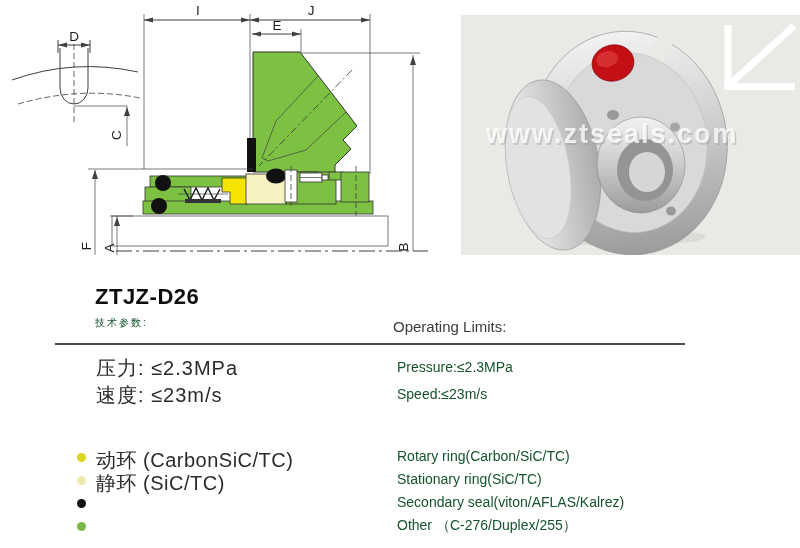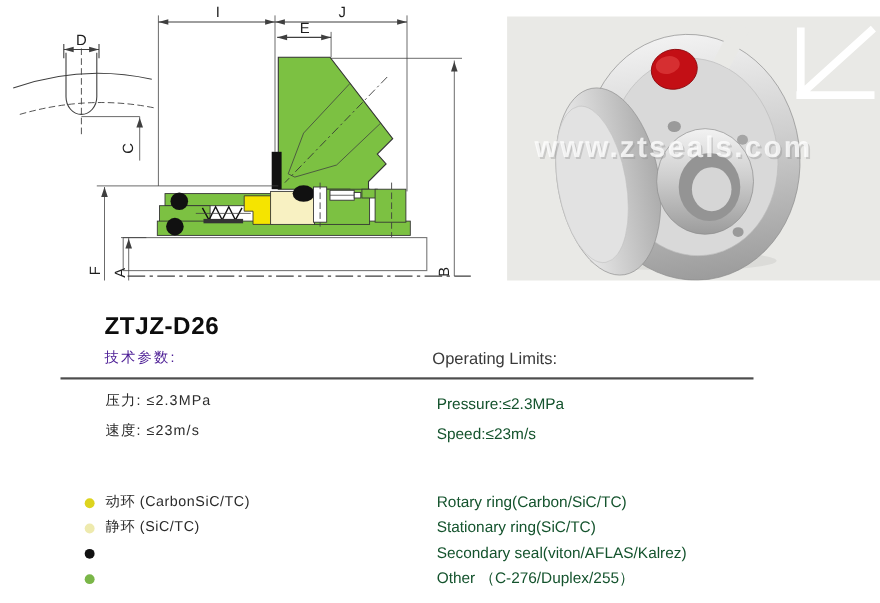--- a/index.html
+++ b/index.html
@@ -19,25 +19,25 @@
   .dimtxt{font:13.5px "Liberation Sans",sans-serif;fill:#1d1d1d;}
 
   
   #photo{position:absolute;left:461px;top:15px;width:368px;height:240px;background:var(--photo-bg);}
   #photo svg{display:block;}
   .wm{font:bold 27px "Liberation Sans",sans-serif;letter-spacing:2px;fill:#ffffff;opacity:.78;}
   .wm-sh{font:bold 27px "Liberation Sans",sans-serif;letter-spacing:2px;fill:#8f8f8f;opacity:.35;}
 
   
   .title{position:absolute;left:95px;top:284px;font-size:22px;font-weight:800;letter-spacing:.5px;color:#0d0d0d;}
-  .hdr-zh{position:absolute;left:95px;top:316px;font-size:13px;color:#4c1d95;letter-spacing:2px;}
+  .hdr-zh{position:absolute;left:95px;top:316px;font-size:10px;color:#14532d;letter-spacing:2px;}
   .hdr-en{position:absolute;left:393px;top:318px;font-size:15px;color:#3a3a3a;}
   .divider{position:absolute;left:55px;top:343px;width:630px;height:2px;background:#4d4d4d;}
   .row{position:absolute;left:0;width:800px;height:22px;}
-  .zh{position:absolute;left:96px;top:0;font-size:13px;color:#2b2b2b;letter-spacing:1px;white-space:nowrap;}
+  .zh{position:absolute;left:96px;top:0;font-size:20px;color:#2b2b2b;letter-spacing:1px;white-space:nowrap;}
   .en{position:absolute;left:397px;top:4px;font-size:14px;color:#14532d;white-space:nowrap;}
   .mat .zh{letter-spacing:.5px;}
   .bullet{position:absolute;left:77px;top:6px;width:9px;height:9px;border-radius:50%;}
 </style>
 </head>
 <body>
 
 <div id="page">
 
   <svg id="drawing" viewBox="0 0 460 280" xmlns="http://www.w3.org/2000/svg">

